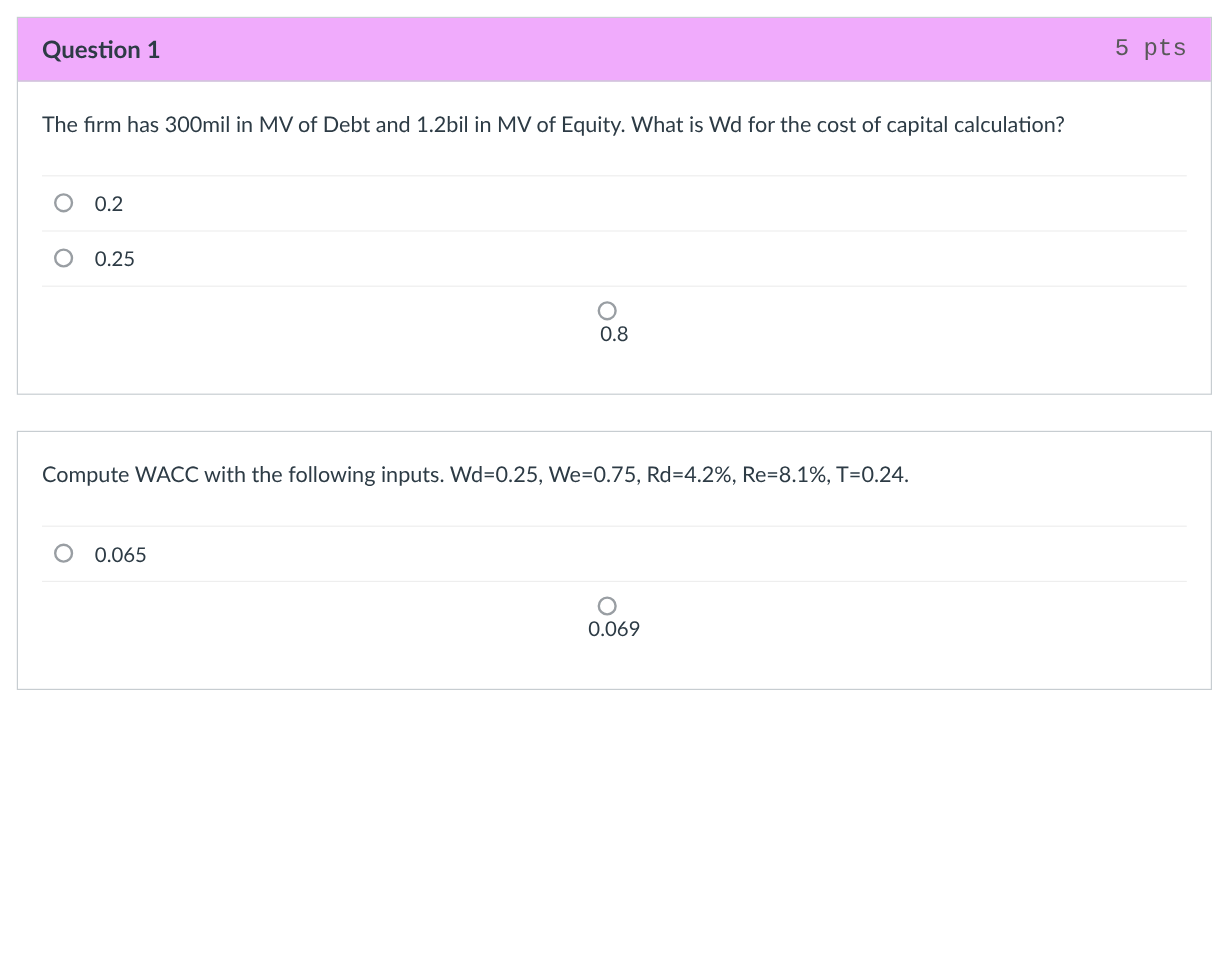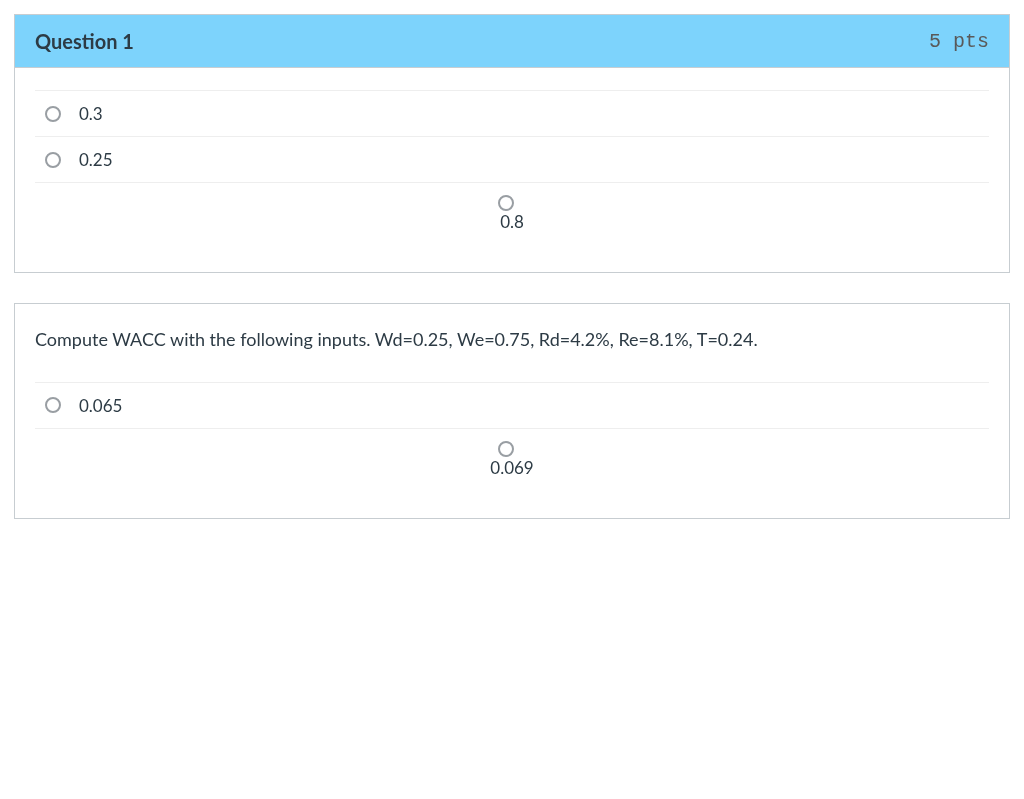--- a/index.html
+++ b/index.html
@@ -13,21 +13,21 @@
   .question-card {
     border: 1px solid #c7cdd1;
     margin-bottom: 30px;
     background: #fff;
   }
   .question-header {
     display: flex;
     justify-content: space-between;
     align-items: center;
     padding: 14px 20px;
-    background: #7dd3fc;
+    background: #f0abfc;
     border-bottom: 1px solid #c7cdd1;
   }
   .question-title {
     font-size: 20px;
     font-weight: 700;
     color: #2d3b45;
   }
   .question-points {
     font-size: 20px;
     color: #595959;
@@ -84,24 +84,25 @@
 </style>
 </head>
 <body>
 
 <div class="question-card">
   <div class="question-header">
     <span class="question-title">Question 1</span>
     <span class="question-points">5 pts</span>
   </div>
   <div class="question-body">
+    <div class="question-text">The firm has 300mil in MV of Debt and 1.2bil in MV of Equity. What is Wd for the cost of capital calculation?</div>
     <div class="answers">
       <label class="answer-row">
         <input type="radio" name="q1" class="radio" style="">
-        <span class="answer-label">0.3</span>
+        <span class="answer-label">0.2</span>
       </label>
       <label class="answer-row">
         <input type="radio" name="q1" class="radio" style="">
         <span class="answer-label">0.25</span>
       </label>
       <label class="answer-row">
         <input type="radio" name="q1" class="radio" style="">
         <span class="answer-label">0.8</span>
       </label>
     </div>

